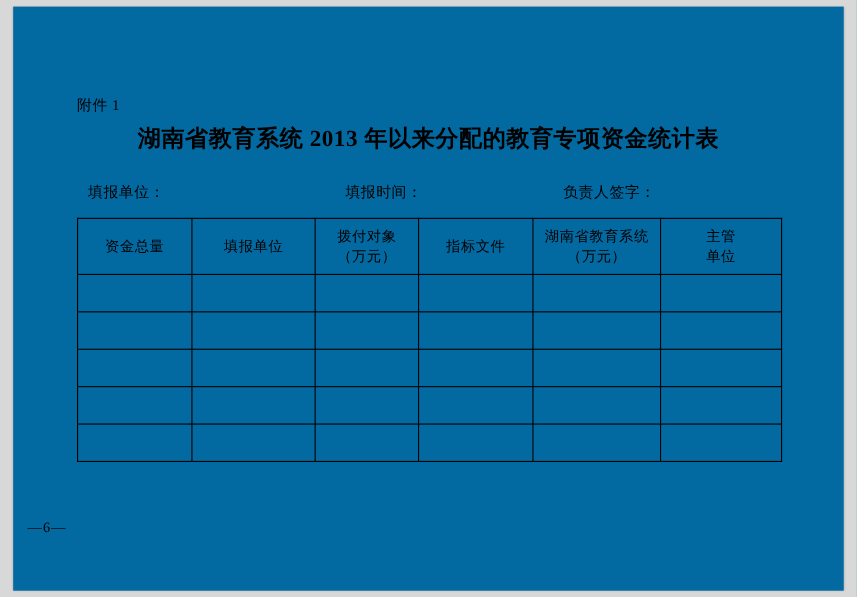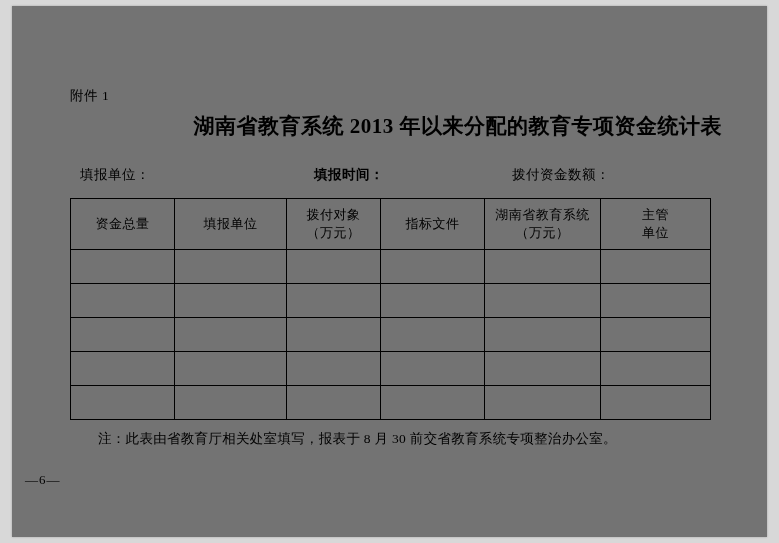--- a/index.html
+++ b/index.html
@@ -12,21 +12,21 @@
     background: #d8d8d8;
     font-family: "Liberation Serif", serif;
     overflow: hidden;
   }
   .page {
     position: absolute;
     left: 12px;
     top: 6px;
     width: 755px;
     height: 531px;
-    background: #737373;
+    background: #0369a1;
     box-shadow: 0 0 2px rgba(0,0,0,0.25);
   }
   .content {
     position: absolute;
     left: 45px;
     top: 0;
     width: 665px;
     height: 100%;
   }
   .attachment-label {
@@ -36,21 +36,21 @@
     font-size: 13.5px;
     font-family: "Liberation Serif", serif;
     color: #000;
     letter-spacing: 0.5px;
   }
   .doc-title {
     position: absolute;
     left: 0;
     top: 106px;
     width: 665px;
-    text-align: right;
+    text-align: center;
     font-size: 21px;
     font-weight: bold;
     font-family: "Liberation Serif", serif;
     color: #000;
     letter-spacing: 0.5px;
     white-space: nowrap;
   }
   .meta-row {
     position: absolute;
     left: 13px;
@@ -59,21 +59,21 @@
     height: 20px;
     font-size: 13.5px;
     color: #000;
   }
   .meta-item {
     position: absolute;
     white-space: nowrap;
     letter-spacing: 0.5px;
   }
   .meta-unit { left: 10px; }
-  .meta-time { left: 244px; font-weight: bold; }
+  .meta-time { left: 244px; }
   .meta-sign { left: 442px; }
 
   table.stat-table {
     position: absolute;
     left: 13px;
     top: 192px;
     width: 640px;
     border-collapse: collapse;
     table-layout: fixed;
   }
@@ -123,21 +123,21 @@
 <div class="page">
   <div class="content">
 
     <div class="attachment-label">附件 1</div>
 
     <div class="doc-title">湖南省教育系统 2013 年以来分配的教育专项资金统计表</div>
 
     <div class="meta-row">
       <span class="meta-item meta-unit">填报单位：</span>
       <span class="meta-item meta-time">填报时间：</span>
-      <span class="meta-item meta-sign">拨付资金数额：</span>
+      <span class="meta-item meta-sign">负责人签字：</span>
     </div>
 
     <table class="stat-table">
       <colgroup>
         <col style="width:104px">
         <col style="width:112px">
         <col style="width:94px">
         <col style="width:104px">
         <col style="width:116px">
         <col style="width:110px">
@@ -207,18 +207,17 @@
           <td></td>
           <td></td>
           <td></td>
           <td></td>
           <td></td>
           <td></td>
         </tr>
       </tbody>
     </table>
 
-    <div class="note">注：此表由省教育厅相关处室填写，报表于 8 月 30 前交省教育系统专项整治办公室。</div>
 
     <div class="page-number">—6—</div>
 
   </div>
 </div>
 
 </body></html>

